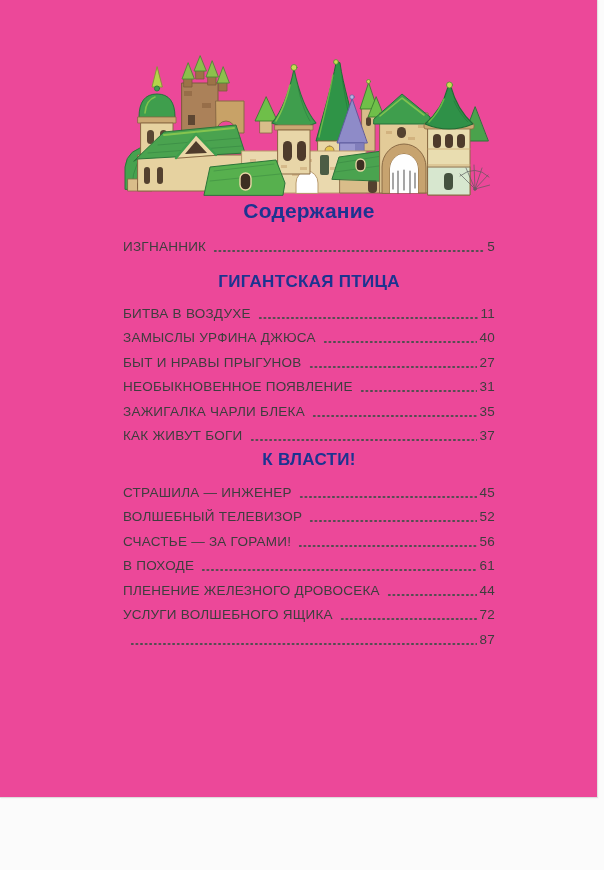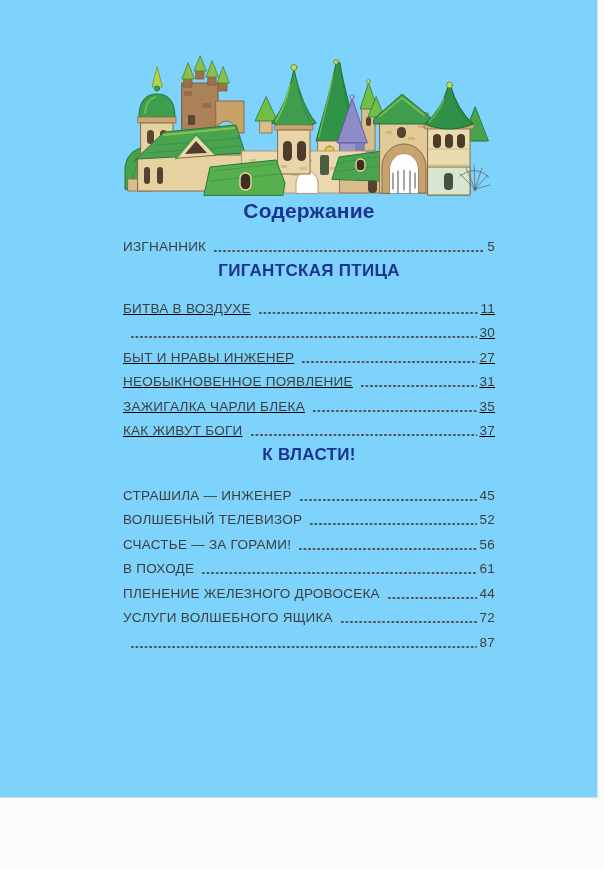--- a/index.html
+++ b/index.html
@@ -4,47 +4,47 @@
 <style>
   html,body{margin:0;padding:0;}
   body{
     width:604px;height:870px;position:relative;
     background:#fbfbfb;
     font-family:"Liberation Sans", sans-serif;
     overflow:hidden;
   }
   .page{
     position:absolute;left:0;top:0;width:597px;height:797px;
-    background:#7dd3fc;
+    background:#ec4899;
     border-right:1px solid #e2e2e2;
     border-bottom:1px solid #dedede;
     box-shadow:1px 1px 0 rgba(0,0,0,0.02);
   }
   .content{
     position:absolute;left:123px;top:0;width:372px;
   }
   .illustration{
     margin:55px 0 0 1px;width:366px;height:142px;
   }
   h1.toc-title{
     margin:2px 0 0;padding:0;text-align:center;
     font-size:21px;line-height:24px;font-weight:bold;
     color:#1c3490;letter-spacing:0.2px;
   }
   h2.section-heading{
     margin:0;padding:0;text-align:center;
     font-size:17px;line-height:21px;font-weight:bold;
     color:#1c3490;letter-spacing:0.3px;
   }
-  h2.sec-1{}
+  h2.sec-1{margin-top:11px;}
   h2.sec-2{}
   .toc-group{margin:0;}
   .toc-group.intro{margin-top:12px;}
-  .toc-group.g1{margin-top:16px;text-decoration:underline;}
-  .toc-group.g2{margin-top:19px;}
+  .toc-group.g1{margin-top:10px;}
+  .toc-group.g2{margin-top:11px;}
   .row{
     display:flex;align-items:flex-end;
     height:24.5px;line-height:24.5px;
     font-size:13.5px;color:#3e3e3e;letter-spacing:0.25px;
   }
   .lbl{white-space:nowrap;}
   .leader{
     flex:1;align-self:stretch;
     margin:0 2px 0 7px;
     background-image:radial-gradient(circle, #4e4e4e 1.05px, rgba(0,0,0,0) 1.35px);
@@ -253,25 +253,26 @@
     </div>
 
     <h2 class="section-heading sec-1">ГИГАНТСКАЯ ПТИЦА</h2>
     <div class="toc-group g1">
       <div class="row">
         <span class="lbl">БИТВА В ВОЗДУХЕ</span>
         <span class="leader"></span>
         <span class="num">11</span>
       </div>
       <div class="row">
-        <span class="leader"></span>
-        <span class="num">30</span>
-      </div>
-      <div class="row">
-        <span class="lbl">БЫТ И НРАВЫ ИНЖЕНЕР</span>
+        <span class="lbl">ЗАМЫСЛЫ УРФИНА ДЖЮСА</span>
+        <span class="leader"></span>
+        <span class="num">40</span>
+      </div>
+      <div class="row">
+        <span class="lbl">БЫТ И НРАВЫ ПРЫГУНОВ</span>
         <span class="leader"></span>
         <span class="num">27</span>
       </div>
       <div class="row">
         <span class="lbl">НЕОБЫКНОВЕННОЕ ПОЯВЛЕНИЕ</span>
         <span class="leader"></span>
         <span class="num">31</span>
       </div>
       <div class="row">
         <span class="lbl">ЗАЖИГАЛКА ЧАРЛИ БЛЕКА</span>

